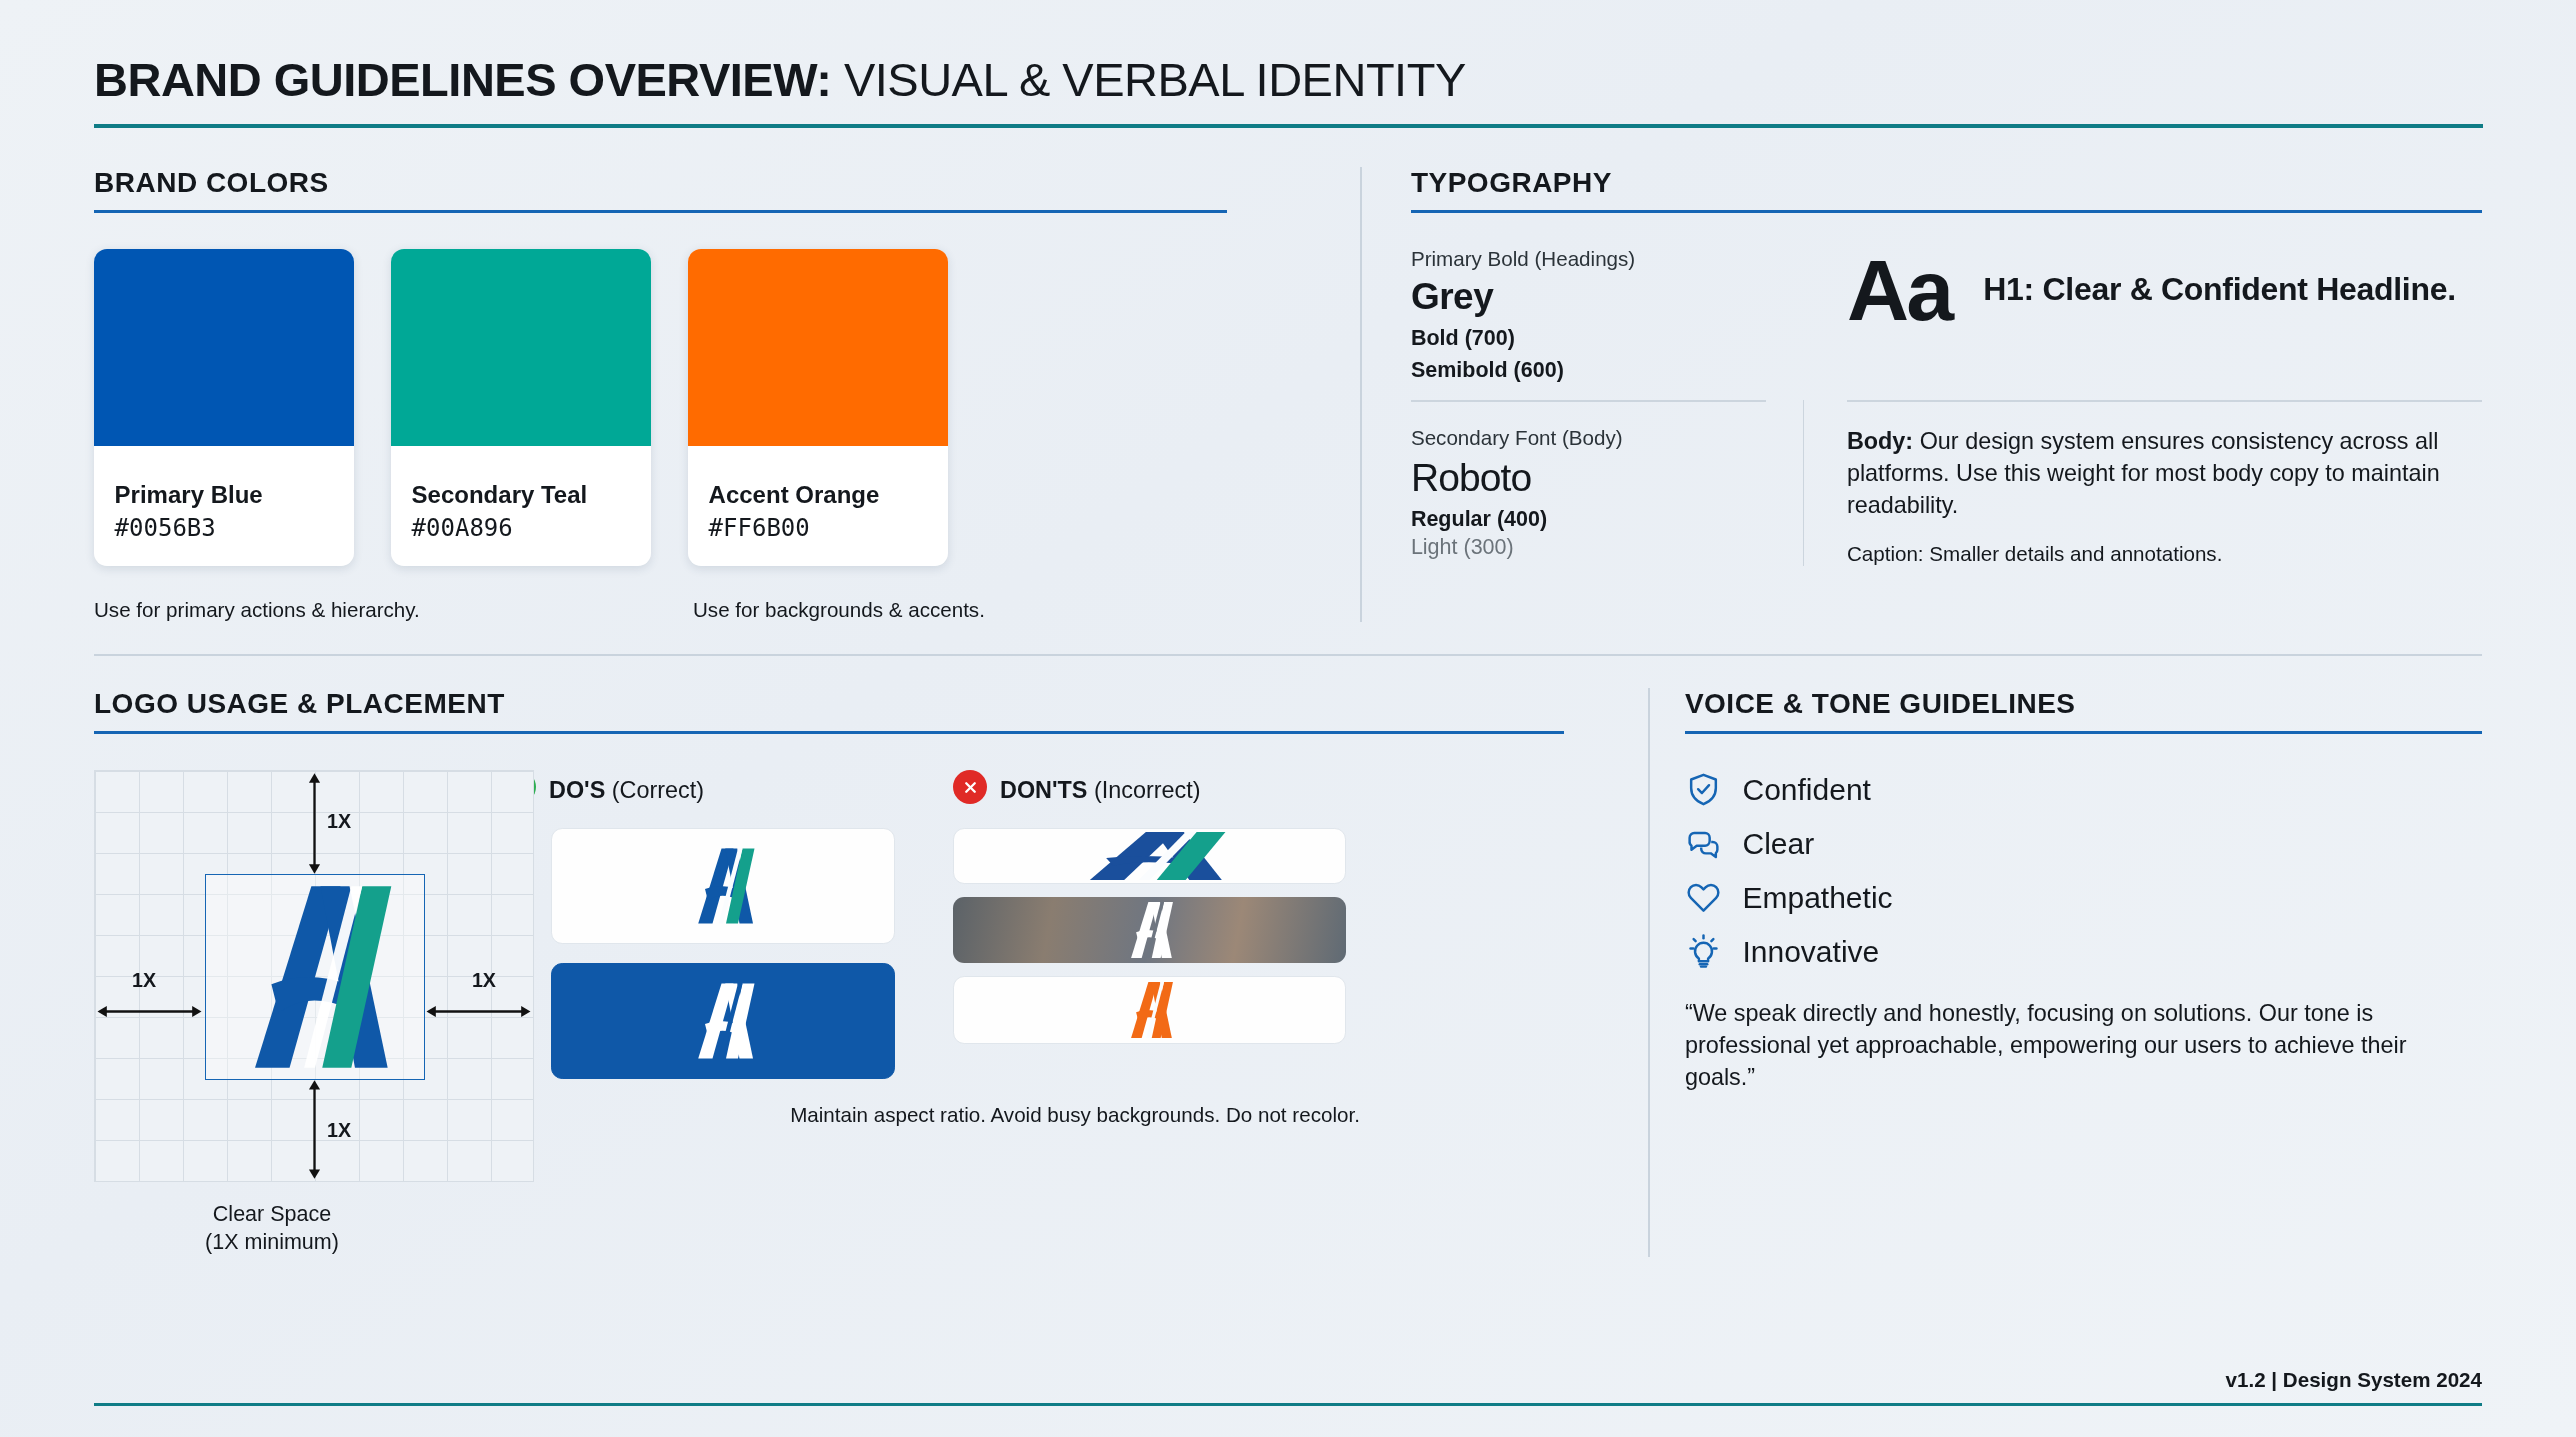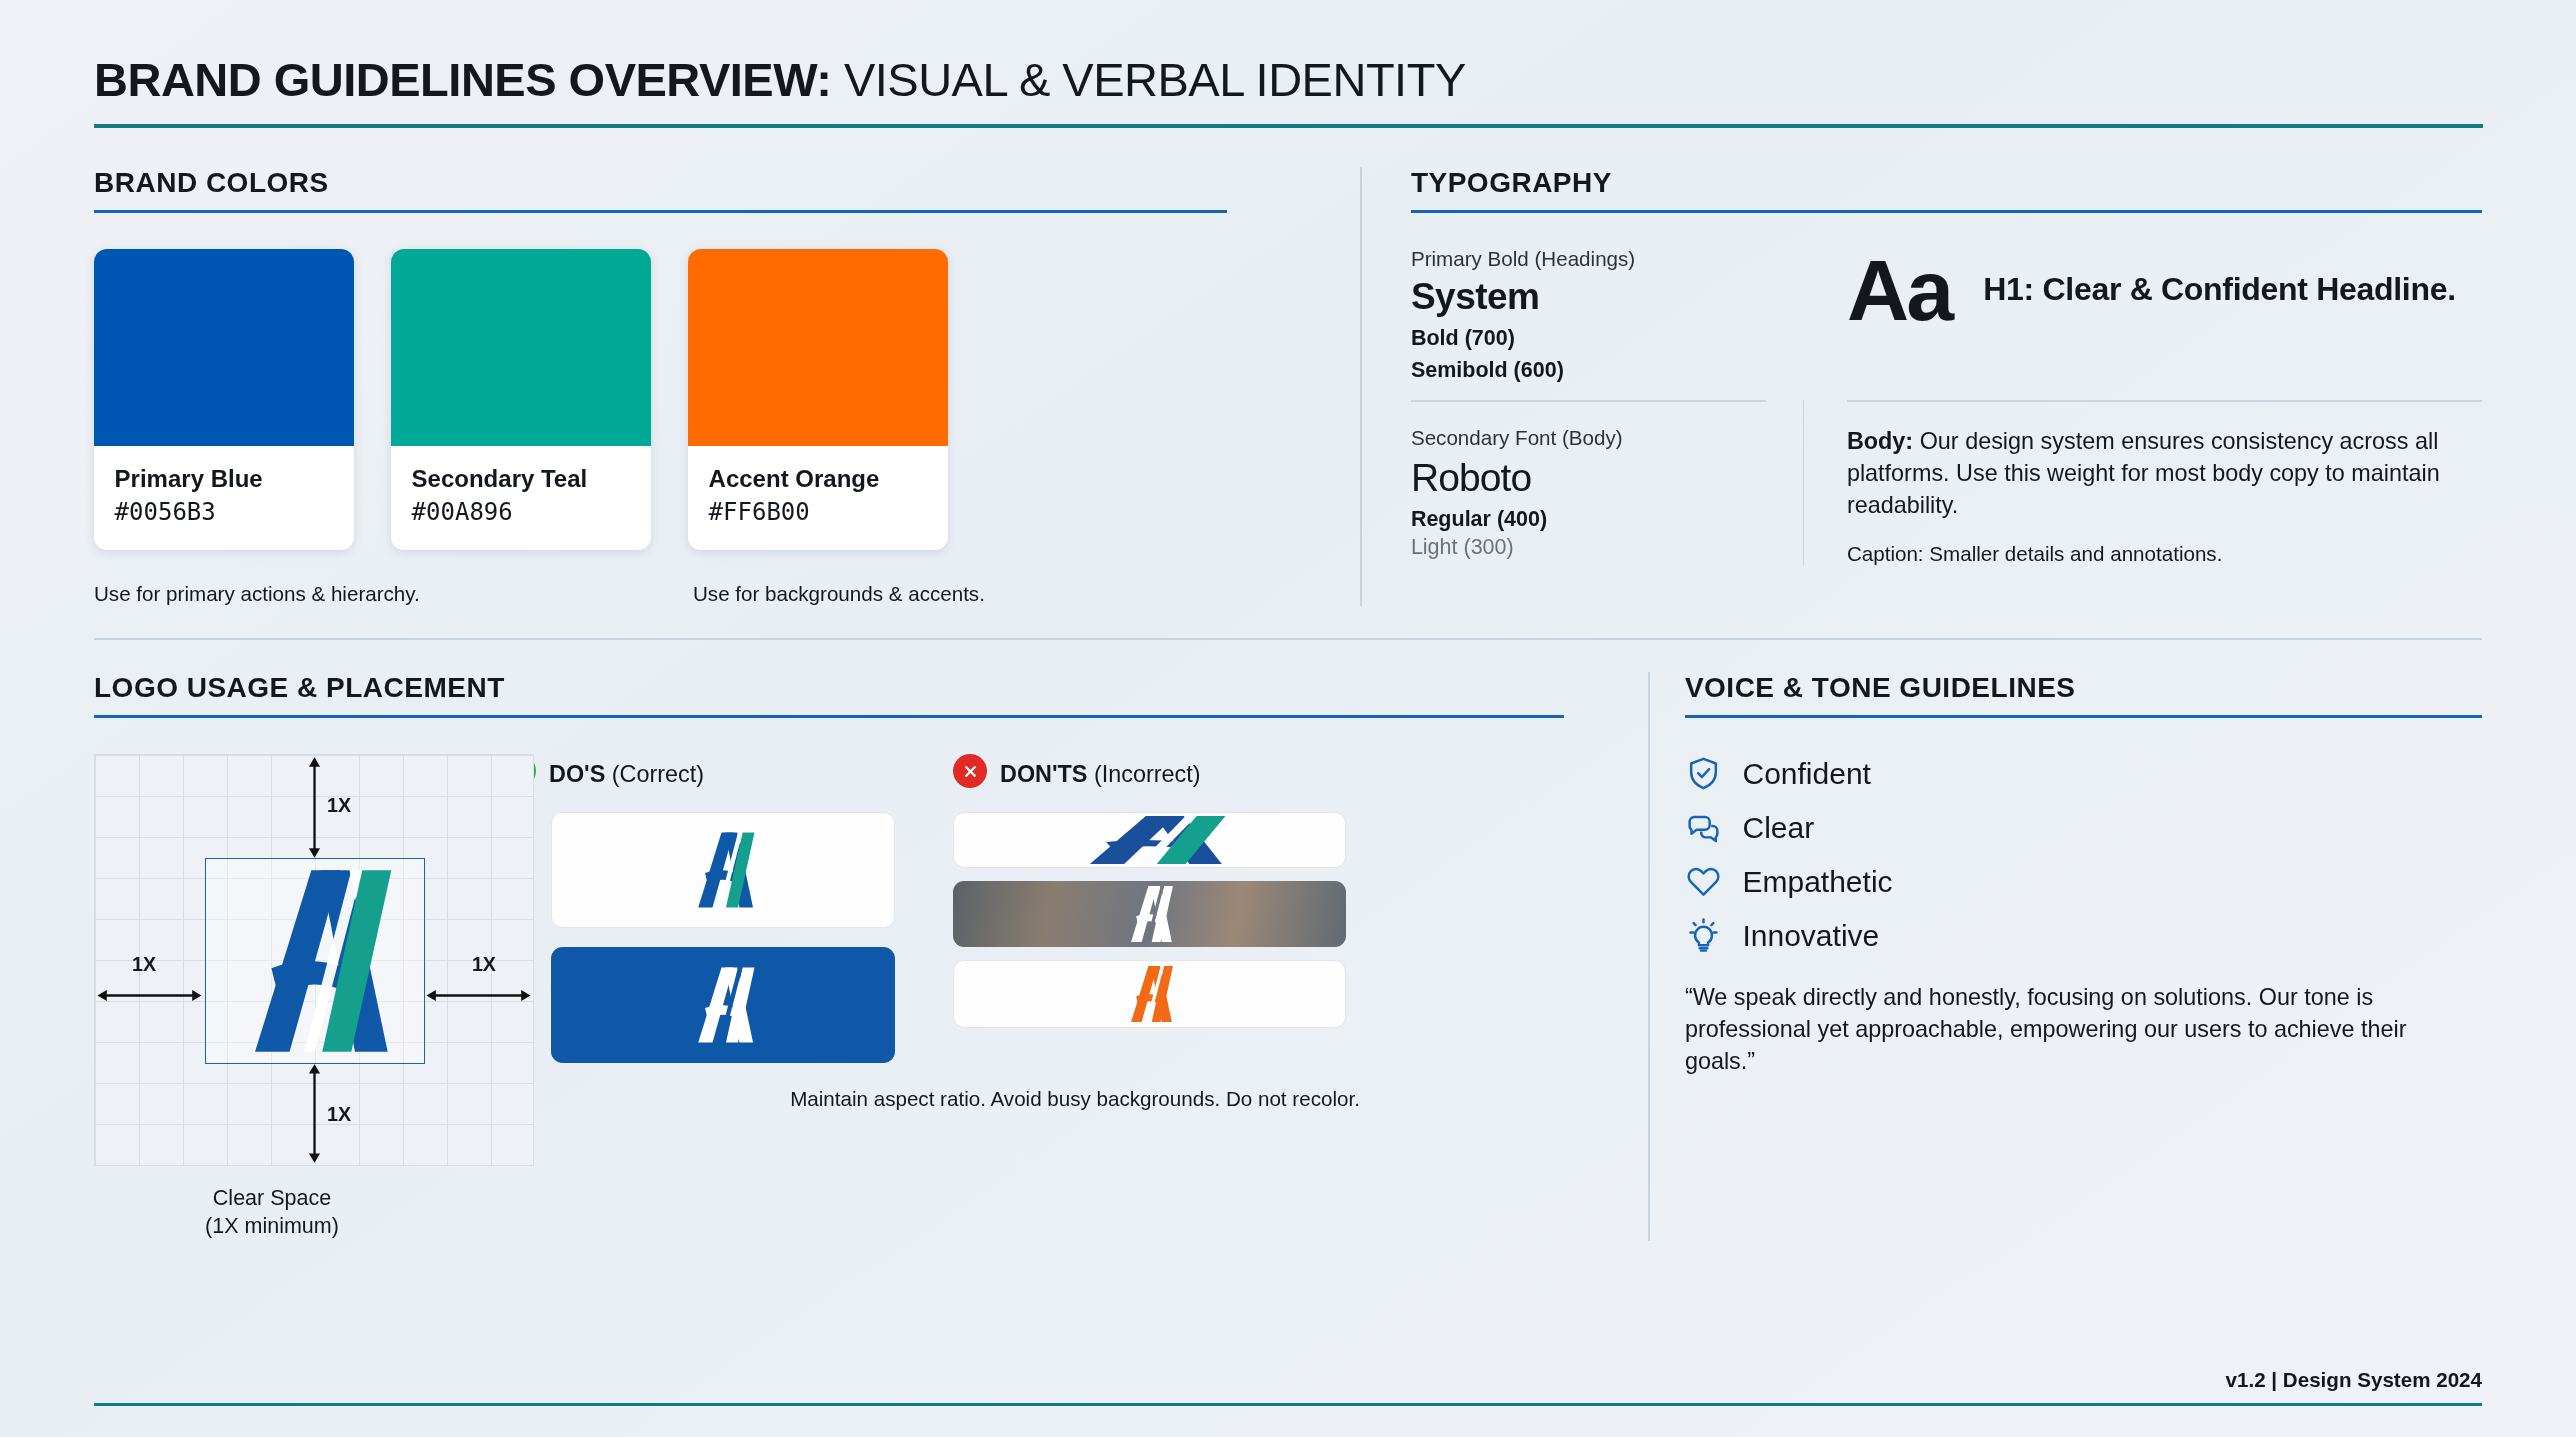--- a/index.html
+++ b/index.html
@@ -29,21 +29,21 @@
   .vdivide { width: 1.9px; background: #c9d3dd; margin: 0 49px; align-self: stretch; }
   .col-type { flex: 1; }
 
   .swatches { display: flex; gap: 37px; margin-top: 36px; }
   .swatch {
     width: 260px; border-radius: 13px; overflow: hidden;
     background: #fff; box-shadow: 0 2.8px 9.4px rgba(40,60,90,.13);
     display: flex; flex-direction: column;
   }
   .swatch .chip { height: 197px; }
-  .swatch .meta { padding: 19px 20.6px 24px 20.6px; }
+  .swatch .meta { padding: 19px 20.6px 24px 20.6px; margin-top: 16px; }
   .sw-name { font-size: 24px; font-weight: bold; white-space: nowrap; }
   .sw-hex { font-size: 24px; font-family: "DejaVu Sans Mono", monospace; margin-top: 5.6px; }
   .swatch.pale { border: 0.9px solid #d9e0e7; }
   .swatch.pale .chip { border-bottom: 0.9px solid #e2e7ec; }
 
   .use-row { display: flex; margin-top: 32px; font-size: 20.6px; }
   .use-row .u1 { width: 599px; }
 
   
   .type-row { display: flex; margin-top: 34px; }
@@ -173,21 +173,21 @@
 
     <div class="vdivide"></div>
 
     <div class="col-type">
       <div class="sec-head">TYPOGRAPHY</div>
       <div class="sec-rule"></div>
 
       <div class="type-row">
         <div class="type-left">
           <div class="tl-label">Primary Bold (Headings)</div>
-          <div class="tl-font">System</div>
+          <div class="tl-font">Grey</div>
           <div class="tl-w1">Bold (700)</div>
           <div class="tl-w1">Semibold (600)</div>
         </div>
         <div class="type-right">
           <div class="aa-row">
             <div class="aa">Aa</div>
             <div class="h1-sample">H1: Clear &amp; Confident Headline.</div>
           </div>
         </div>
       </div>

